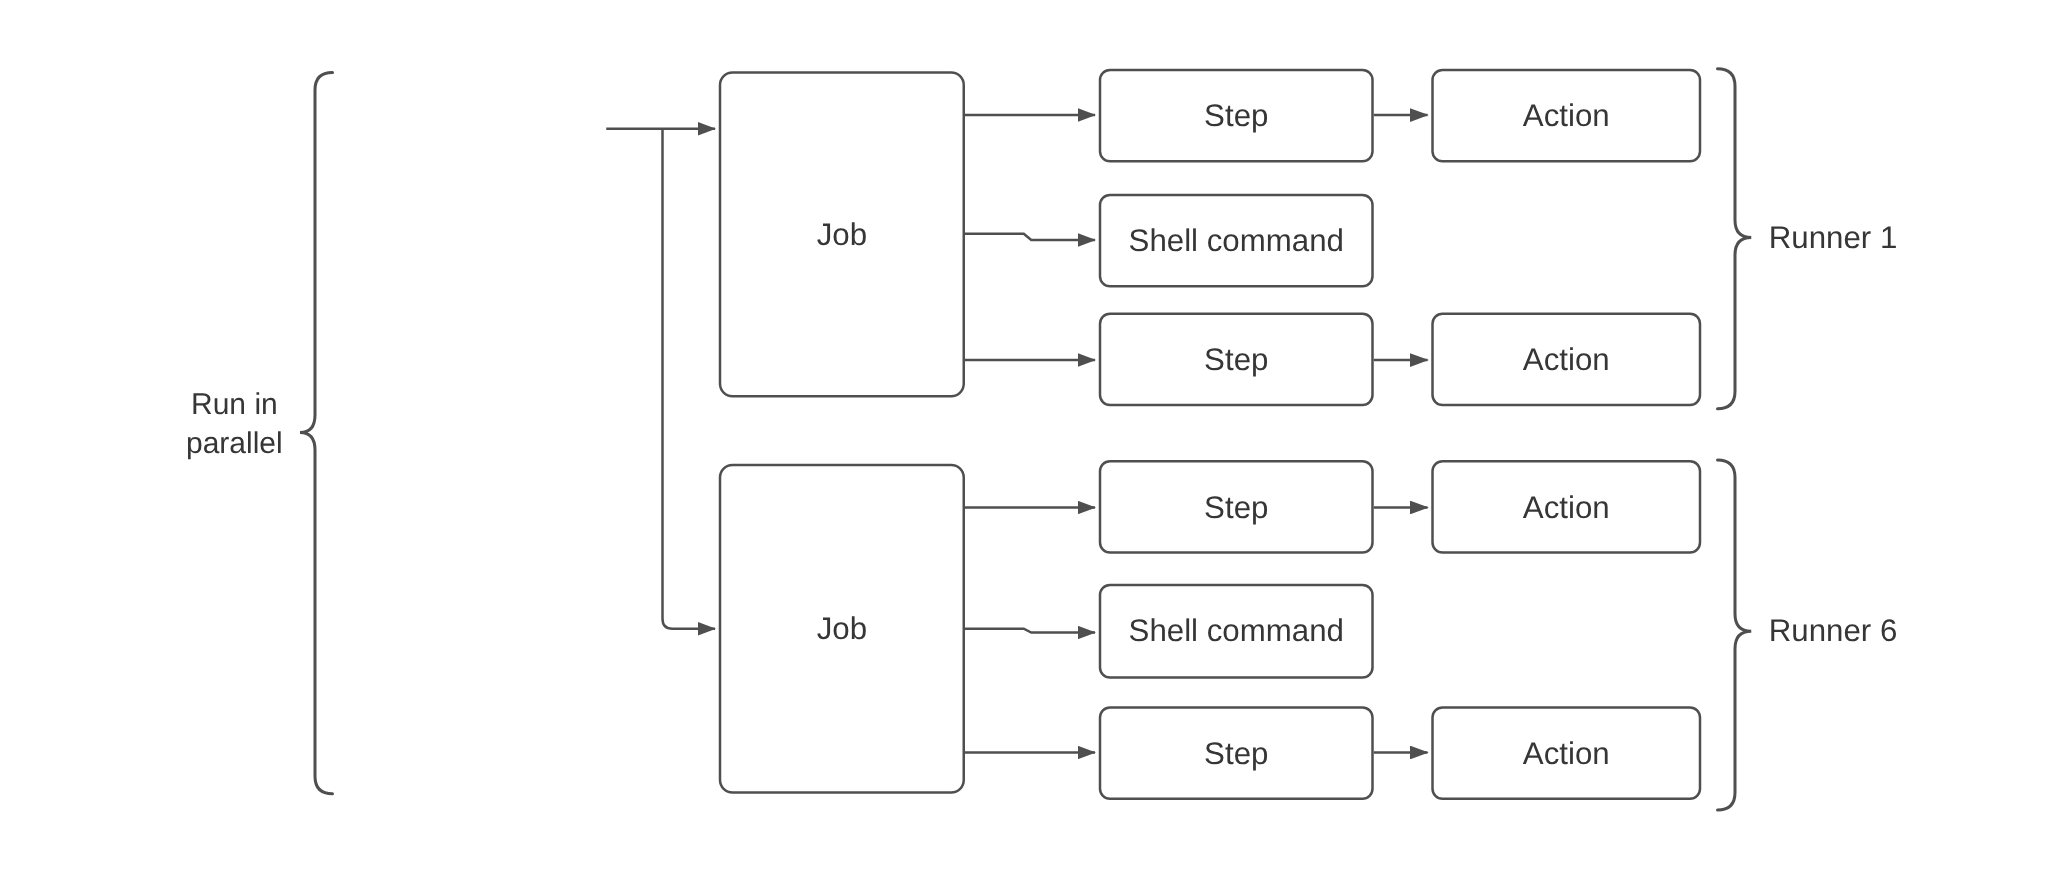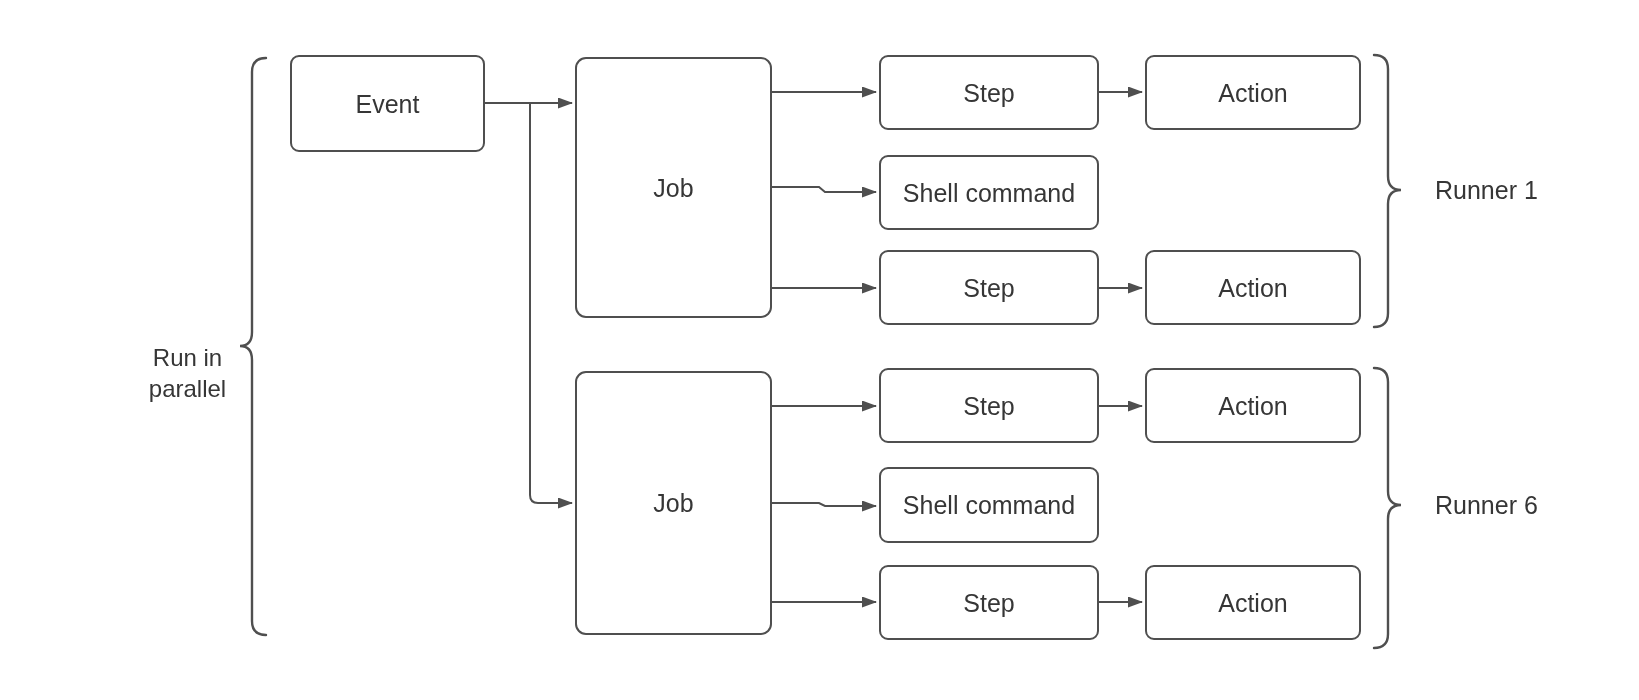--- a/index.html
+++ b/index.html
@@ -41,29 +41,27 @@
     font-size: 25px;
     line-height: 1.2;
     text-align: center;
   }
   .side-label {
     position: absolute;
     font-size: 24px;
     line-height: 31px;
     text-align: center;
     white-space: pre-line;
-    margin-top: 34px;
   }
   .runner-label {
     position: absolute;
     font-size: 25px;
     line-height: 28px;
     text-align: left;
     white-space: nowrap;
-    margin-left: 20px;
   }
   .connector {
     stroke: var(--stroke);
     stroke-width: 2;
     fill: none;
   }
   .brace {
     stroke: var(--stroke);
     stroke-width: 2.4;
     fill: none;
@@ -109,21 +107,20 @@
     <path class="brace" d="M 1374 55 Q 1388 55 1388 69 L 1388 176 Q 1388 190 1401 190 Q 1388 190 1388 204 L 1388 313 Q 1388 327 1374 327"></path>
 
     <path class="brace" d="M 1374 368 Q 1388 368 1388 382 L 1388 491 Q 1388 505 1401 505 Q 1388 505 1388 519 L 1388 634 Q 1388 648 1374 648"></path>
   </svg>
 
   <div class="side-label" style="left: 105px; top: 308px; width: 165px;">Run in
 parallel</div>
   <div class="runner-label" style="left: 1415px; top: 176px;">Runner 1</div>
   <div class="runner-label" style="left: 1415px; top: 491px;">Runner 6</div>
 
-  <div class="node" style="left: 290px; top: 55px; width: 195px; height: 97px;">Event</div>
 
   <div class="node" style="left: 575px; top: 57px; width: 197px; height: 261px; border-radius: 11px;">Job</div>
   <div class="node" style="left: 575px; top: 371px; width: 197px; height: 264px; border-radius: 11px;">Job</div>
 
   <div class="node" style="left: 879px; top: 55px; width: 220px; height: 75px;">Step</div>
   <div class="node" style="left: 879px; top: 155px; width: 220px; height: 75px;">Shell command</div>
   <div class="node" style="left: 879px; top: 250px; width: 220px; height: 75px;">Step</div>
   <div class="node" style="left: 1145px; top: 55px; width: 216px; height: 75px;">Action</div>
   <div class="node" style="left: 1145px; top: 250px; width: 216px; height: 75px;">Action</div>
 

